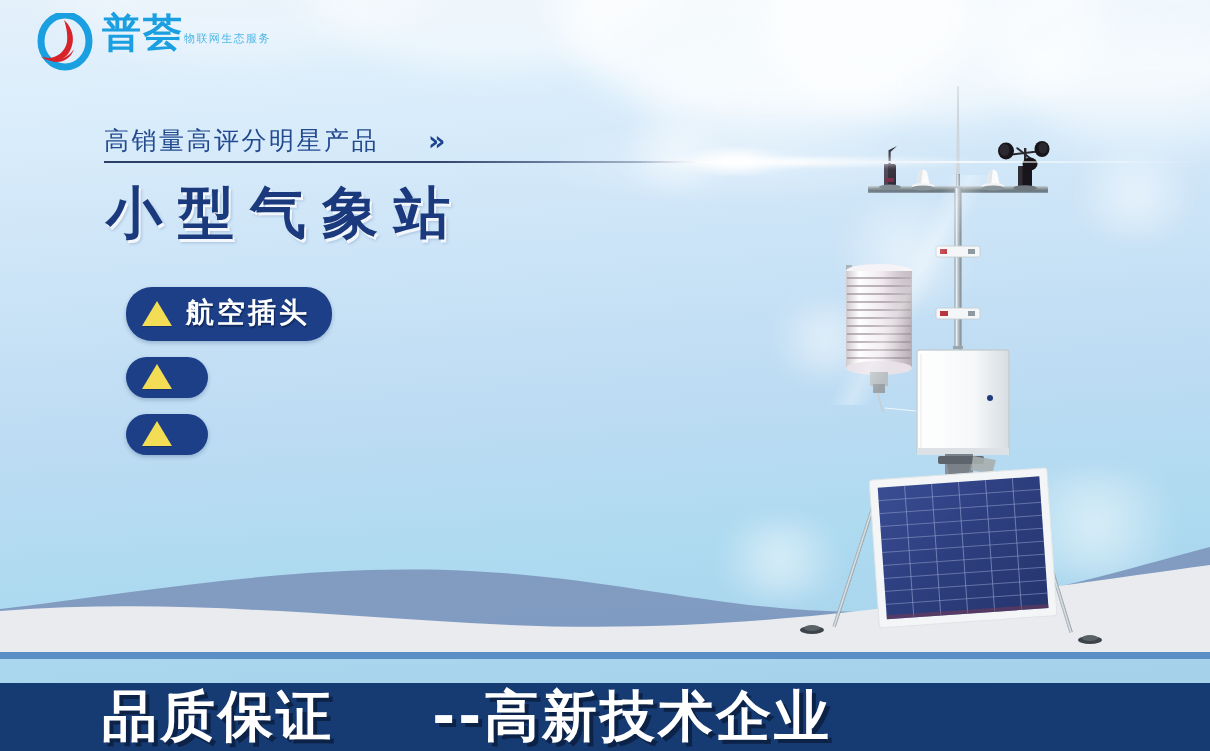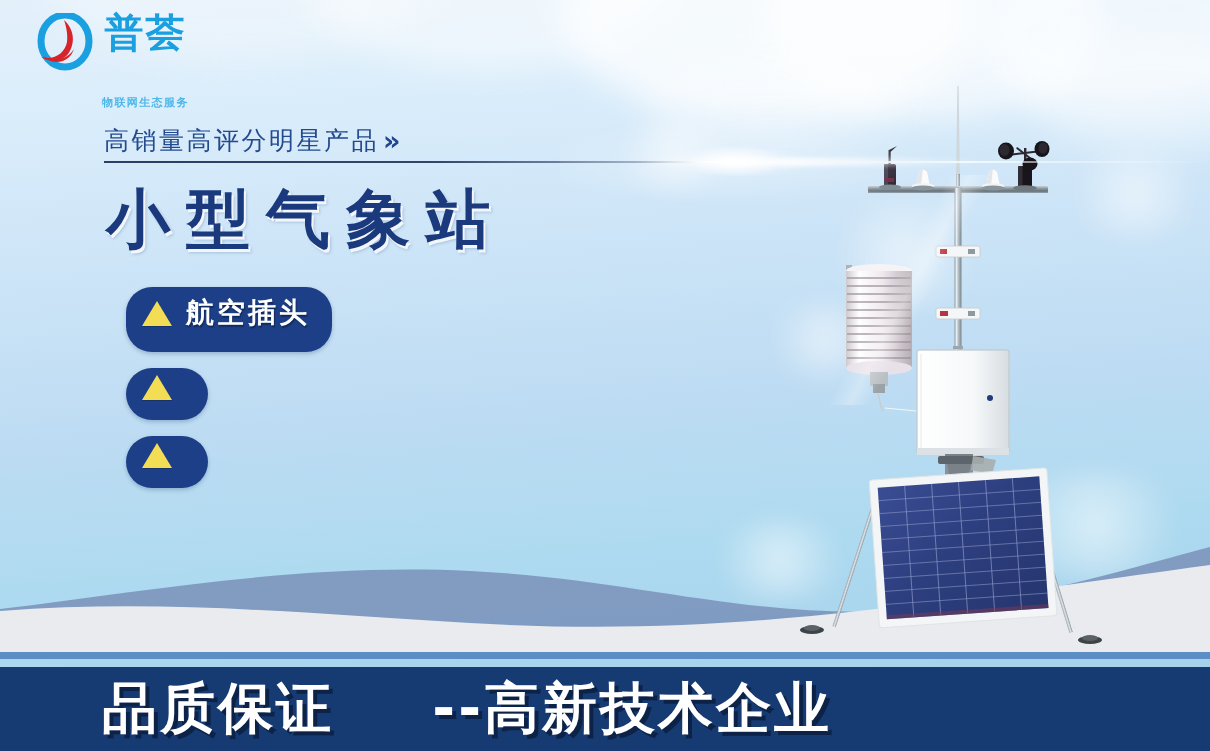--- a/index.html
+++ b/index.html
@@ -51,55 +51,54 @@
     filter:blur(2px);
   }
   .flare-diag{
     position:absolute;left:700px;top:175px;width:420px;height:230px;pointer-events:none;
     background:linear-gradient(118deg,rgba(255,255,255,0) 46%,rgba(255,255,255,.30) 50%,rgba(255,255,255,0) 54%);
   }
 
   
   .logo{position:absolute;left:34px;top:13px;display:flex;align-items:flex-start;}
   .logo-mark{position:relative;width:62px;height:58px;flex:0 0 auto;}
-  .logo-text{margin-left:6px;display:flex;flex-direction:column;align-items:center;gap:32px;}
+  .logo-text{margin-left:6px;display:flex;align-items:center;}
   .logo-name{
     font-size:39px;font-weight:bold;color:#1a9fe0;line-height:40px;
     letter-spacing:2px;font-family:"DejaVu Sans","Liberation Sans",sans-serif;
   }
   .logo-sub{
     font-size:11px;color:#4db7e8;letter-spacing:1.4px;margin-top:10px;
     font-family:"DejaVu Sans","Liberation Sans",sans-serif;
-    font-weight:bold;
   }
 
   
   .tagline{
     position:absolute;left:104px;top:124px;
     font-size:25px;color:#234a8f;letter-spacing:2.5px;
     font-family:"DejaVu Sans","Liberation Sans",sans-serif;
-    display:flex;align-items:center;white-space:nowrap;
+    display:flex;align-items:center;white-space:nowrap;gap:45px;
   }
   .tagline .chev{font-size:27px;font-weight:bold;margin-left:4px;color:#1f4490;letter-spacing:-4px;}
 
   
   .headline{
     position:absolute;left:106px;top:176px;
-    font-size:64px;font-weight:bold;color:#1b3a7d;
+    font-size:56px;font-weight:bold;color:#1b3a7d;
     letter-spacing:16px;white-space:nowrap;
     font-family:"DejaVu Sans","Liberation Sans",sans-serif;
     text-shadow:2px 3px 0 rgba(255,255,255,.85), 3px 4px 3px rgba(120,150,190,.45);
   }
 
   
   .features{position:absolute;left:126px;top:287px;}
   .pill{
     display:inline-flex;align-items:center;
     background:#1c3f87;border-radius:26px;
-    padding:7px 22px 20px 16px;margin-bottom:16px;
+    padding:7px 22px 9px 16px;margin-bottom:16px;
     box-shadow:0 2px 4px rgba(30,60,110,.28);
   }
   .pill-tri{
     width:0;height:0;flex:0 0 auto;
     border-left:15px solid transparent;border-right:15px solid transparent;
     border-bottom:25px solid #f2dd55;
     margin-right:14px;
     filter:drop-shadow(0 1px 0 rgba(0,0,0,.18));
   }
   .pill-label{
@@ -108,21 +107,21 @@
     text-shadow:1px 2px 1px rgba(10,25,60,.55);
   }
 
   
   .wave-dark{position:absolute;left:0;bottom:98px;width:1210px;height:140px;}
   .wave-light{position:absolute;left:0;bottom:98px;width:1210px;height:120px;}
 
   
   .bottom-strip{position:absolute;left:0;bottom:92px;width:1210px;height:7px;background:#5b8ec4;}
   .bottom-bar{
-    position:absolute;left:0;bottom:0;width:1210px;height:84px;
+    position:absolute;left:0;bottom:0;width:1210px;height:68px;
     background:#163a72;display:flex;align-items:center;
   }
   .bottom-text{
     color:#ffffff;font-size:55px;font-weight:bold;letter-spacing:3px;white-space:nowrap;
     margin-left:102px;
     font-family:"DejaVu Sans","Liberation Sans",sans-serif;
     text-shadow:4px 4px 0 rgba(8,22,48,.65);
   }
   .bottom-gap{display:inline-block;width:54px;}
 

